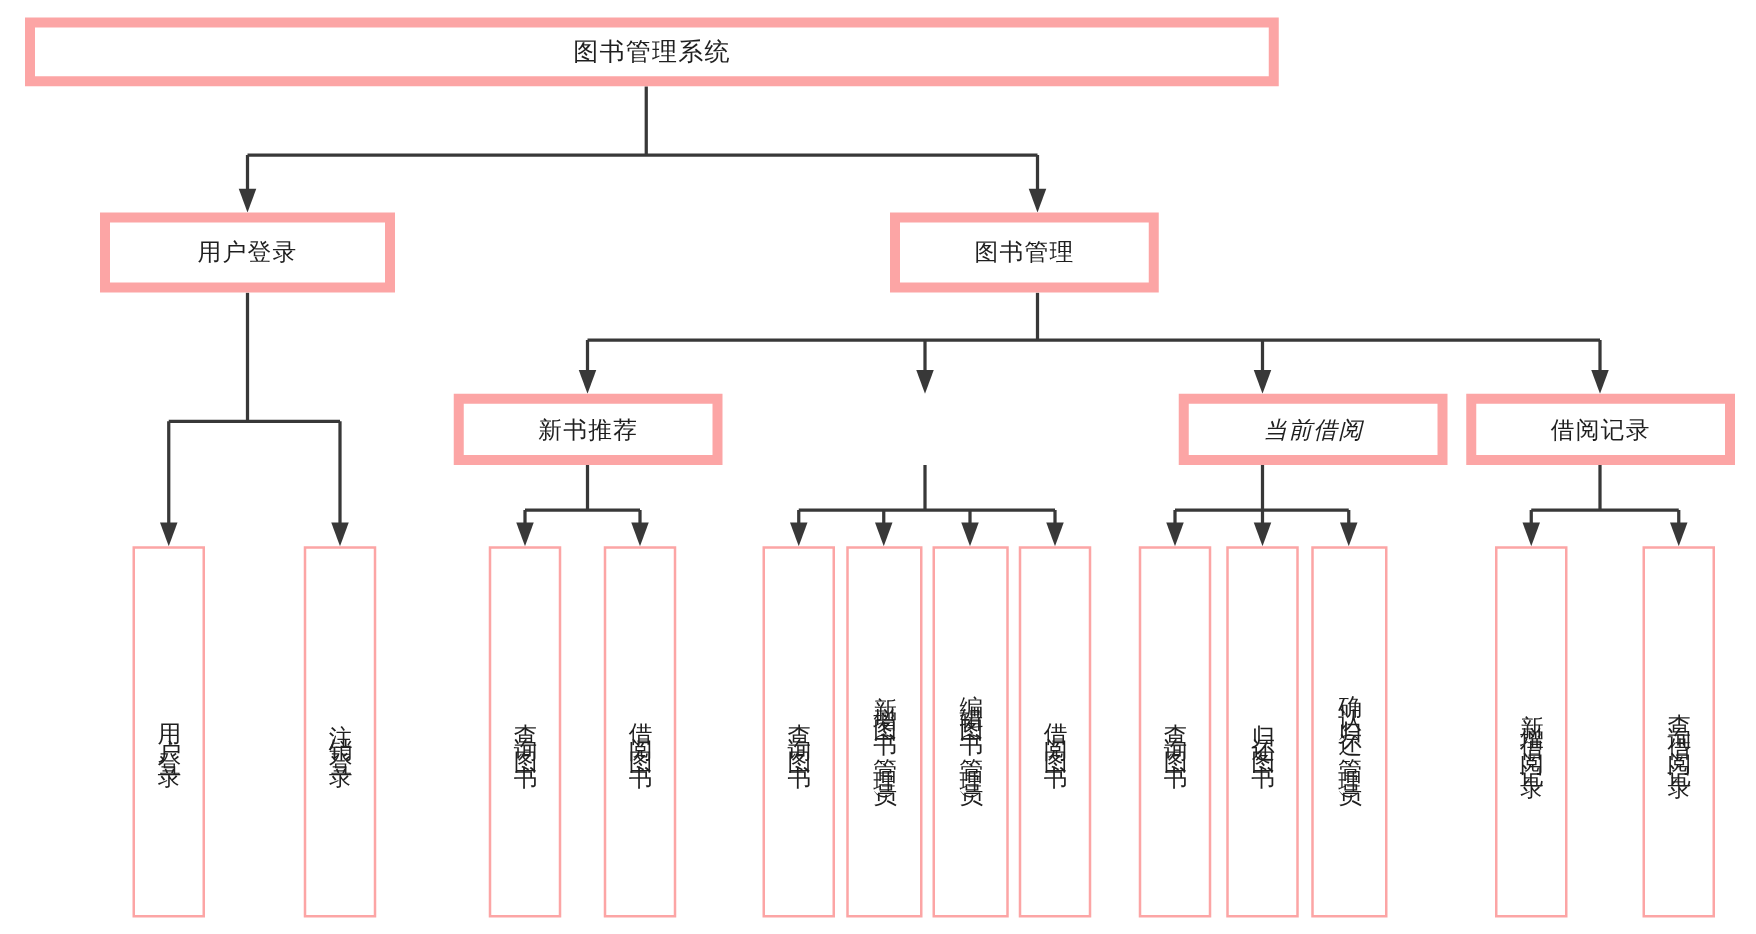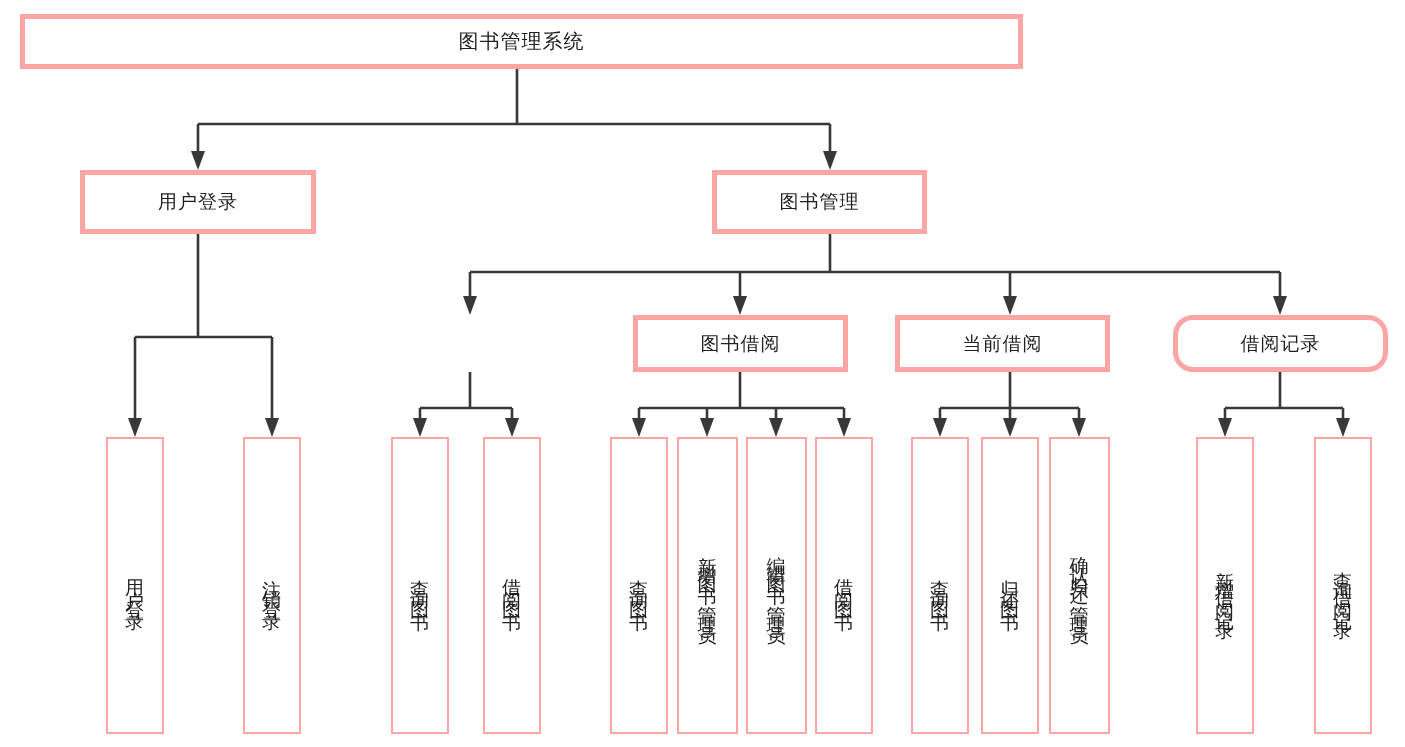--- a/index.html
+++ b/index.html
@@ -17,21 +17,21 @@
   }
   .connectors {
     position: absolute;
     left: 0; top: 0;
     width: 1405px; height: 747px;
     pointer-events: none;
   }
   .box {
     position: absolute;
     background: #ffffff;
-    border: 5px solid #fca5a5;
+    border: 8px solid #fca5a5;
     box-sizing: border-box;
     display: flex;
     align-items: center;
     justify-content: center;
     color: #1f1f1f;
   }
   .box.hlabel span {
     font-size: 19px;
     letter-spacing: 1px;
     white-space: nowrap;
@@ -139,27 +139,27 @@
     <span>图书管理系统</span>
   </div>
 
   <div class="box hlabel" style="left:80px; top:170px; width:236px; height:64px;">
     <span>用户登录</span>
   </div>
   <div class="box hlabel" style="left:712px; top:170px; width:215px; height:64px;">
     <span>图书管理</span>
   </div>
 
-  <div class="box hlabel" style="left:633px; top:315px; width:215px; height:57px;">
-    <span>图书借阅</span>
-  </div>
-  <div class="box hlabel" style="left:895px; top:315px; width:215px; height:57px;">
+  <div class="box hlabel" style="left:363px; top:315px; width:215px; height:57px;">
+    <span>新书推荐</span>
+  </div>
+  <div class="box hlabel" style="left:943px; top:315px; width:215px; height:57px;font-style:italic;">
     <span>当前借阅</span>
   </div>
-  <div class="box hlabel" style="left:1173px; top:315px; width:215px; height:57px;border-radius:20px;">
+  <div class="box hlabel" style="left:1173px; top:315px; width:215px; height:57px;">
     <span>借阅记录</span>
   </div>
 
   <div class="box leaf" style="left:106px; top:437px; width:58px; height:297px;">
     <span>用户登录</span>
   </div>
   <div class="box leaf" style="left:243px; top:437px; width:58px; height:297px;">
     <span>注销登录</span>
   </div>
 

